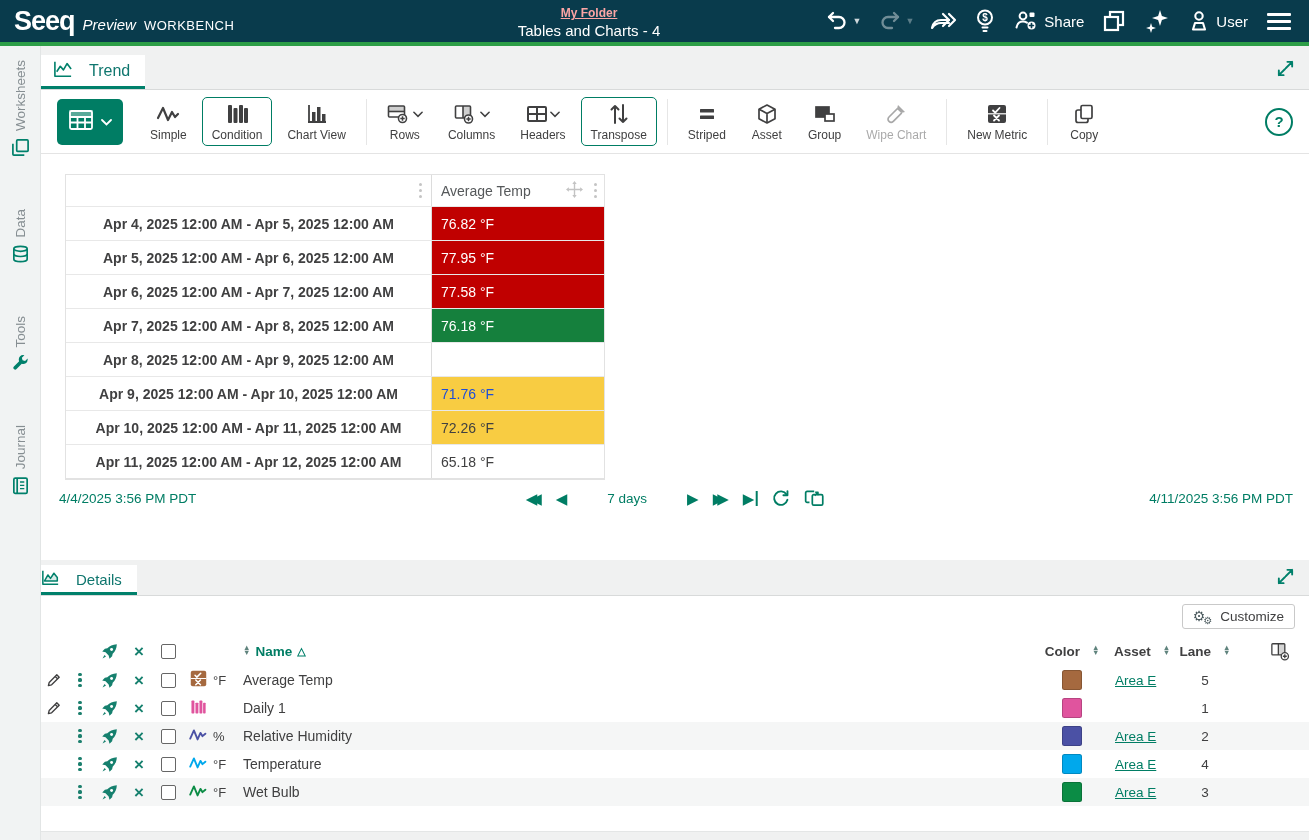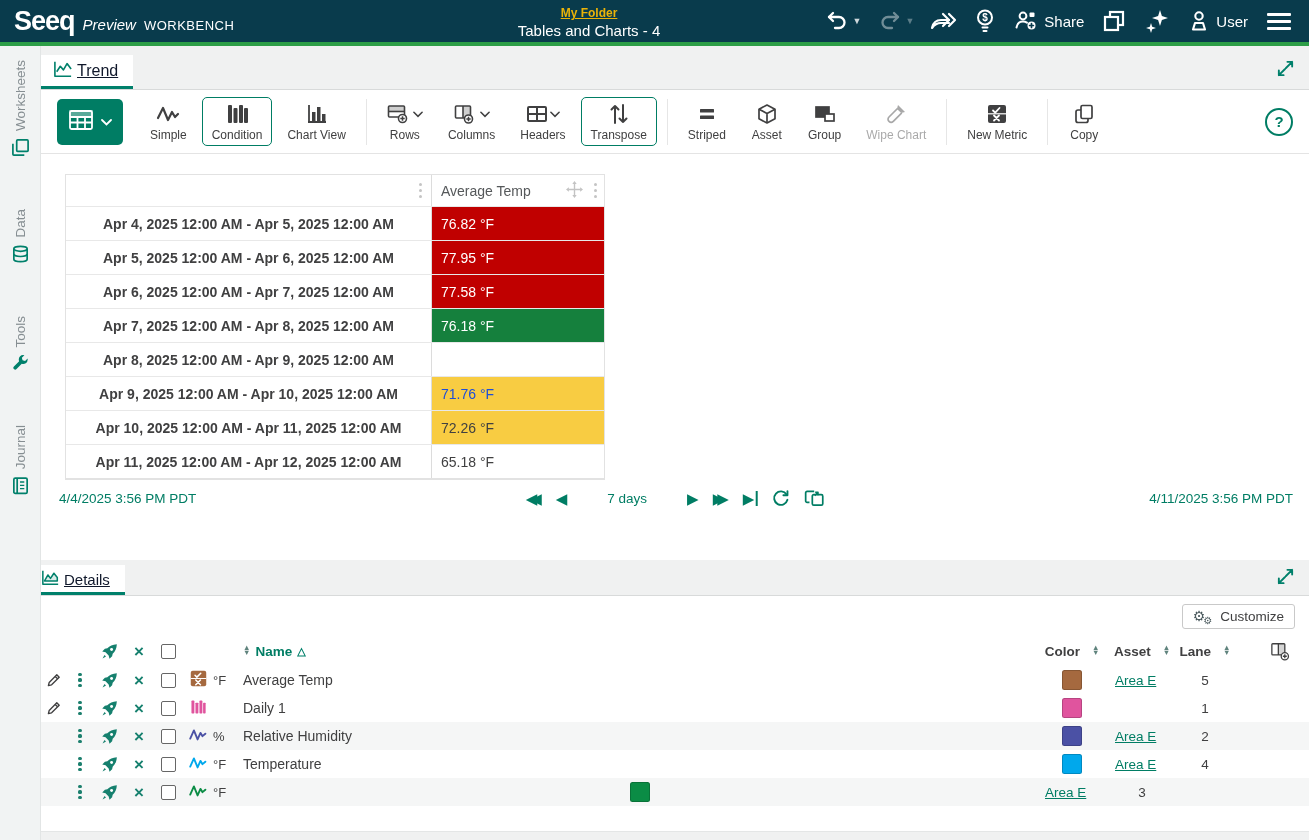--- a/index.html
+++ b/index.html
@@ -9,21 +9,21 @@
 
   
   .topbar { height:46px; background:#093b4c; border-bottom:4px solid #2d9e47;
     color:#fff; display:flex; align-items:center; position:relative; flex:0 0 auto; }
   .logo { display:flex; align-items:baseline; gap:8px; padding-left:14px; cursor:pointer; }
   .logo-brand { font-size:27px; font-weight:800; letter-spacing:-1px; }
   .logo-preview { font-size:15px; font-style:italic; font-weight:300; }
   .logo-product { font-size:13px; font-weight:400; letter-spacing:.5px; }
   .doc-center { position:absolute; left:589px; transform:translateX(-50%);
     top:2px; text-align:center; line-height:1.25; }
-  .folder-link { color:#eab308; font-size:12px; font-weight:bold; text-decoration:underline; cursor:pointer; }
+  .folder-link { color:#fca5a5; font-size:12px; font-weight:bold; text-decoration:underline; cursor:pointer; }
   .doc-title { font-size:15px; color:#fff; }
   .top-actions { margin-left:auto; display:flex; align-items:center; gap:17px; padding-right:16px; }
   .top-btn { display:flex; align-items:center; gap:5px; color:#fff; background:none; border:none;
     cursor:pointer; font-size:15px; font-family:inherit; }
   .top-btn svg { display:block; }
   .top-btn.dim { opacity:.42; }
   .caret-sm { font-size:9px; color:#cfd8dc; margin-left:-2px; }
   .hamburger { display:flex; flex-direction:column; gap:4px; cursor:pointer; padding:2px; }
   .hamburger i { width:24px; height:3px; background:#fff; border-radius:1px; }
 
@@ -33,22 +33,22 @@
     flex-direction:column; align-items:center; padding-top:14px; gap:52px; flex:0 0 auto; }
   .rail-item { writing-mode:vertical-rl; transform:rotate(180deg); display:flex; align-items:center;
     gap:7px; cursor:pointer; color:#868e92; font-size:13.5px; }
   .rail-item svg { transform:rotate(180deg); display:block; }
   .content { flex:1; min-width:0; display:flex; flex-direction:column; background:#fff; }
 
   
   .tabstrip { background:#f0f1f1; border-bottom:1px solid #d8dada; display:flex; align-items:flex-end; }
   .tabstrip.trend { height:44px; }
   .tabstrip.details { height:36px; }
-  .tab { background:#fff; display:flex; align-items:center; gap:4px; padding:5px 15px 4px 12px;
-    border-bottom:3px solid #00806b; color:#0f172a; font-size:16px; cursor:pointer;text-decoration:underline; }
+  .tab { background:#fff; display:flex; align-items:center; gap:16px; padding:5px 15px 4px 12px;
+    border-bottom:3px solid #00806b; color:#0f766e; font-size:16px; cursor:pointer; }
   .expand-btn { margin-left:auto; margin-right:14px; margin-bottom:8px; background:none; border:none; cursor:pointer; }
 
   
   .toolbar { height:64px; display:flex; align-items:center; padding-left:16px; gap:5px;
     border-bottom:1px solid #e4e4e4; background:#fff; }
   .table-drop-btn { width:66px; height:46px; background:#007d64; border:none; border-radius:5px;
     display:flex; align-items:center; justify-content:center; gap:7px; cursor:pointer; margin-right:12px; }
   .tb-btn { background:none; border:1px solid transparent; border-radius:5px; padding:4px 9px 3px;
     display:flex; flex-direction:column; align-items:center; gap:2px; cursor:pointer;
     font-family:inherit; color:#404041; min-width:52px; }
@@ -821,20 +821,21 @@
             </span>
           <span class="cell-c">
               <span class="chk"></span>
             </span>
           <span class="cell-c" style="color: rgb(11, 140, 69);">
               <span><svg width="18" height="15" viewBox="0 0 22 18" fill="none" stroke="currentColor" stroke-width="2.3" stroke-linecap="round" stroke-linejoin="round">
                   <path d="M1.5 14 6 4l4.5 11L14 7l2.5 4 3.5-3"></path>
                 </svg></span>
             </span>
           <span class="unit-cell">°F</span>
+          <span>Wet Bulb</span>
           <span class="cell-c">
               <span class="swatch" style="background-color: rgb(11, 140, 69);"></span>
             </span>
           <span style="padding-left:8px;"><a class="asset-link">Area E</a></span>
           <span class="lane-val">3</span>
           <span></span>
         </div>
 
         <div class="dt-filler"></div>
         <div class="bottom-strip"></div>

